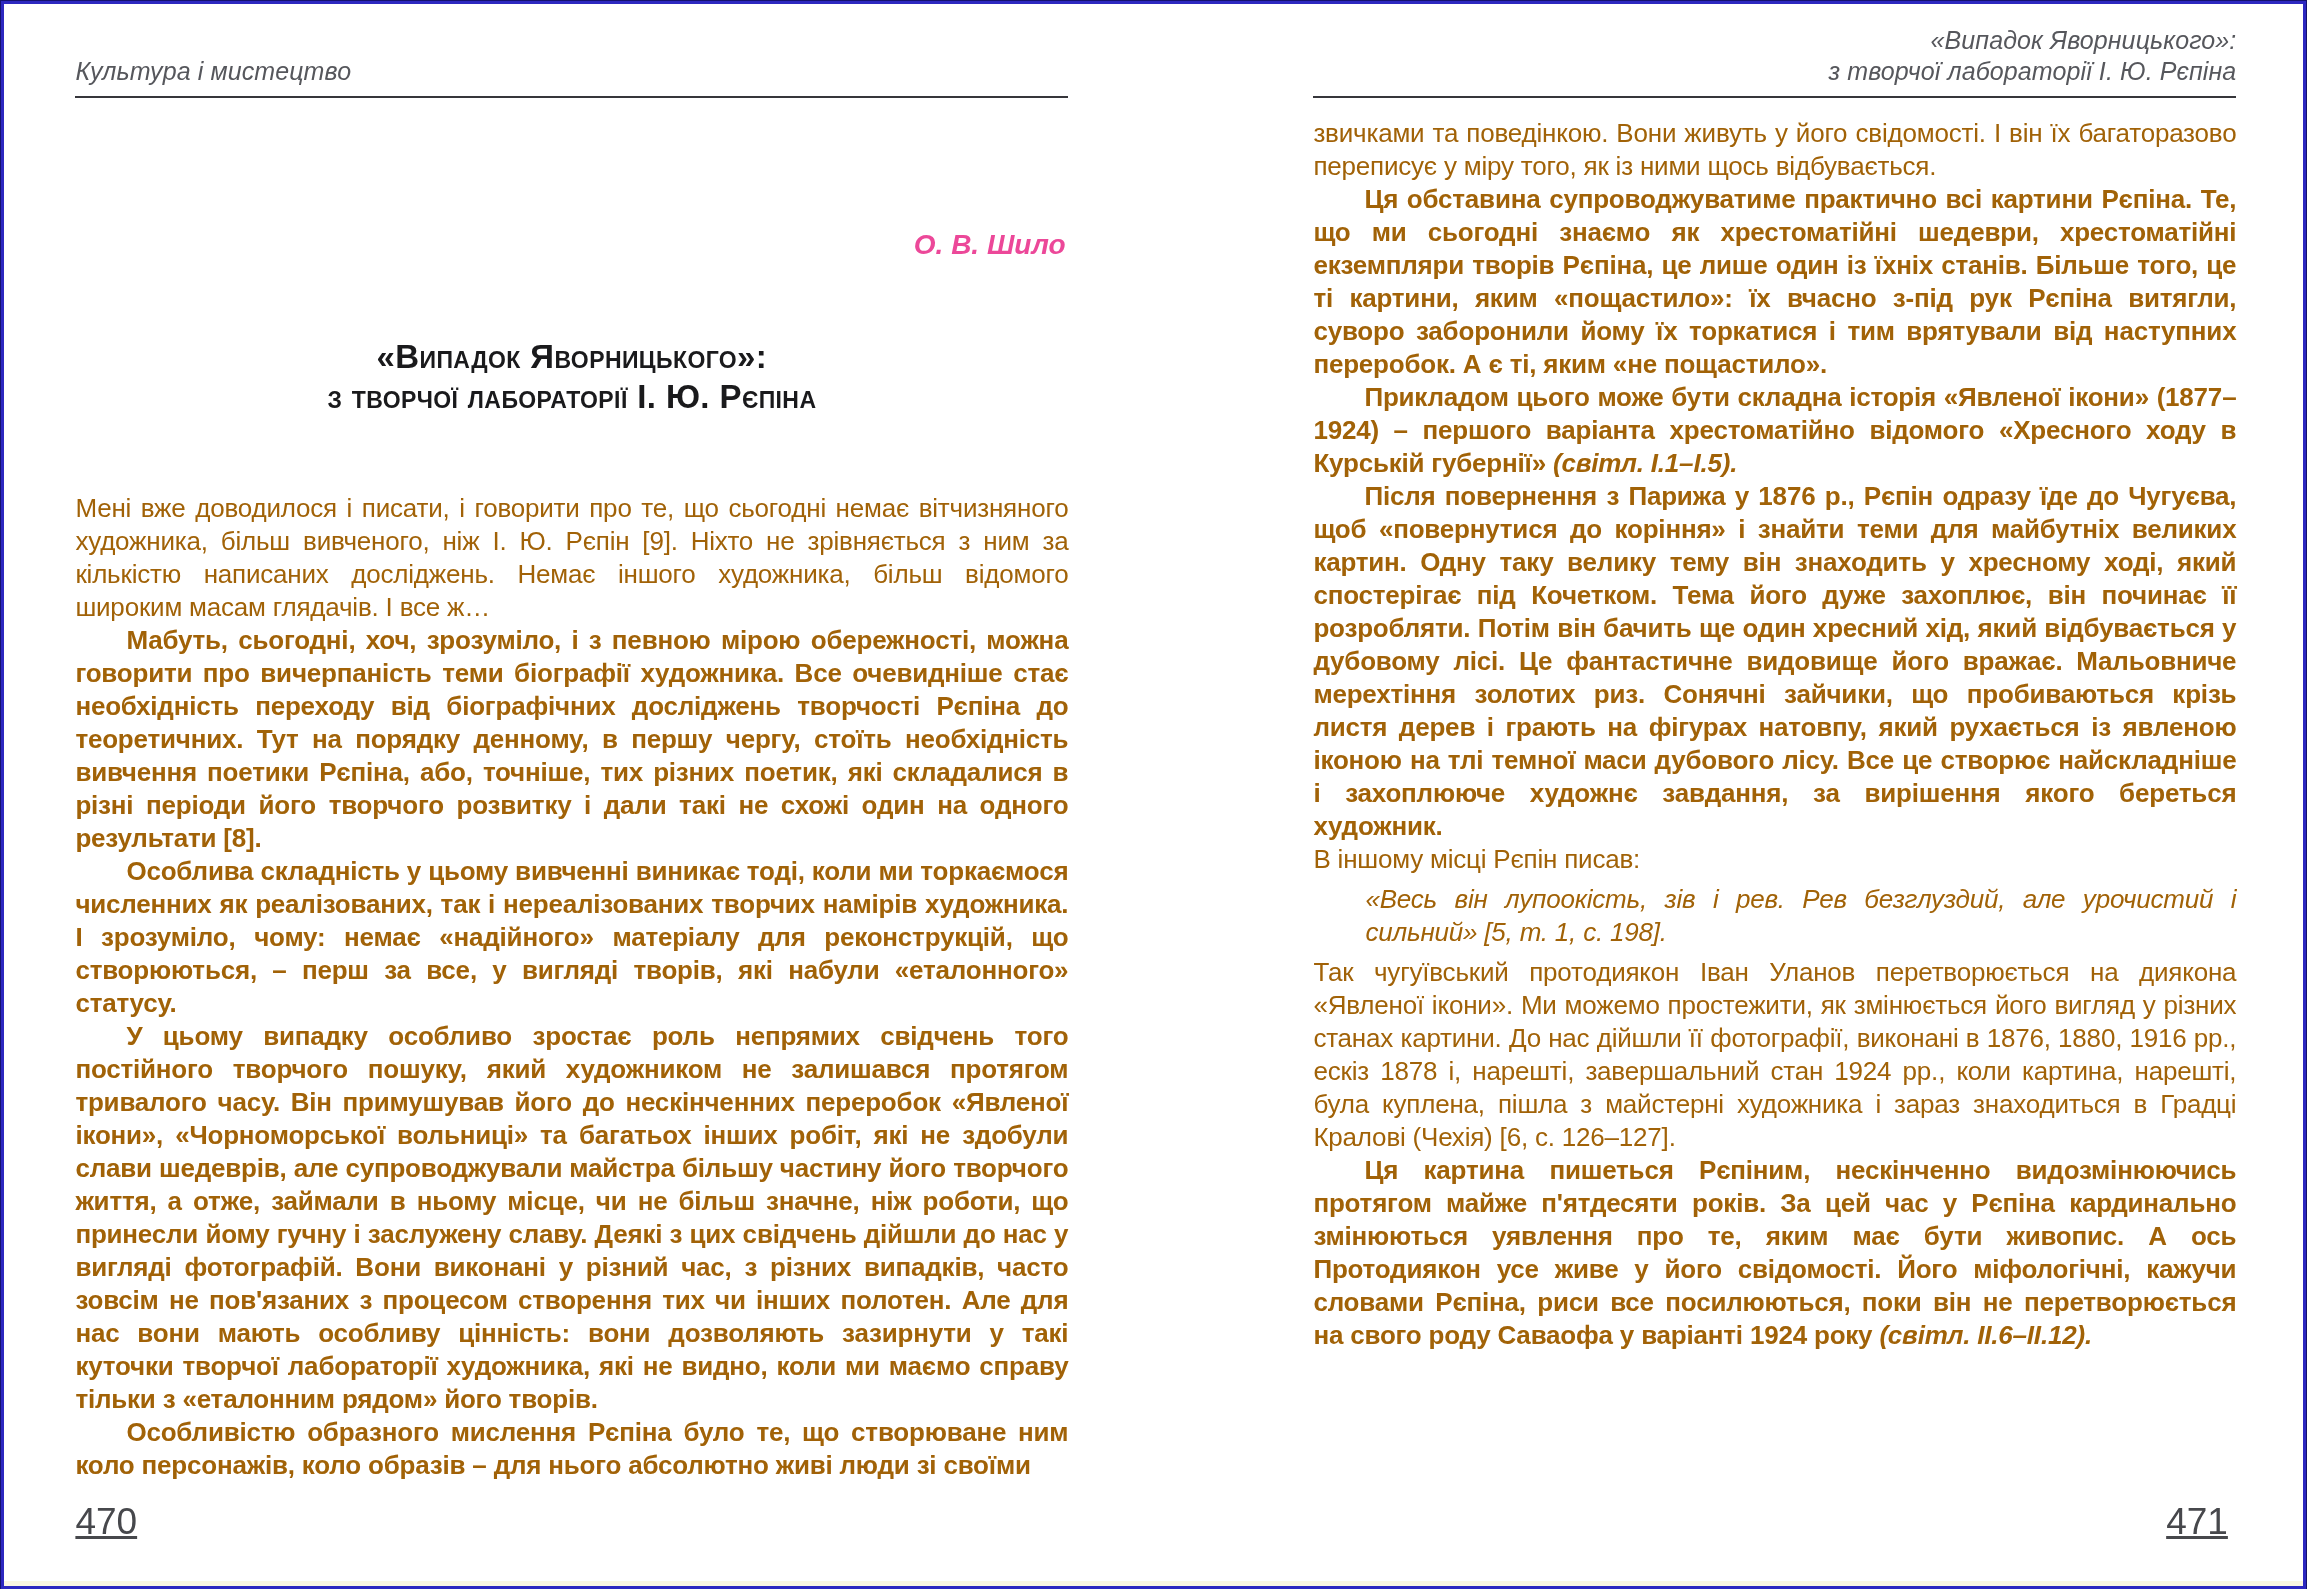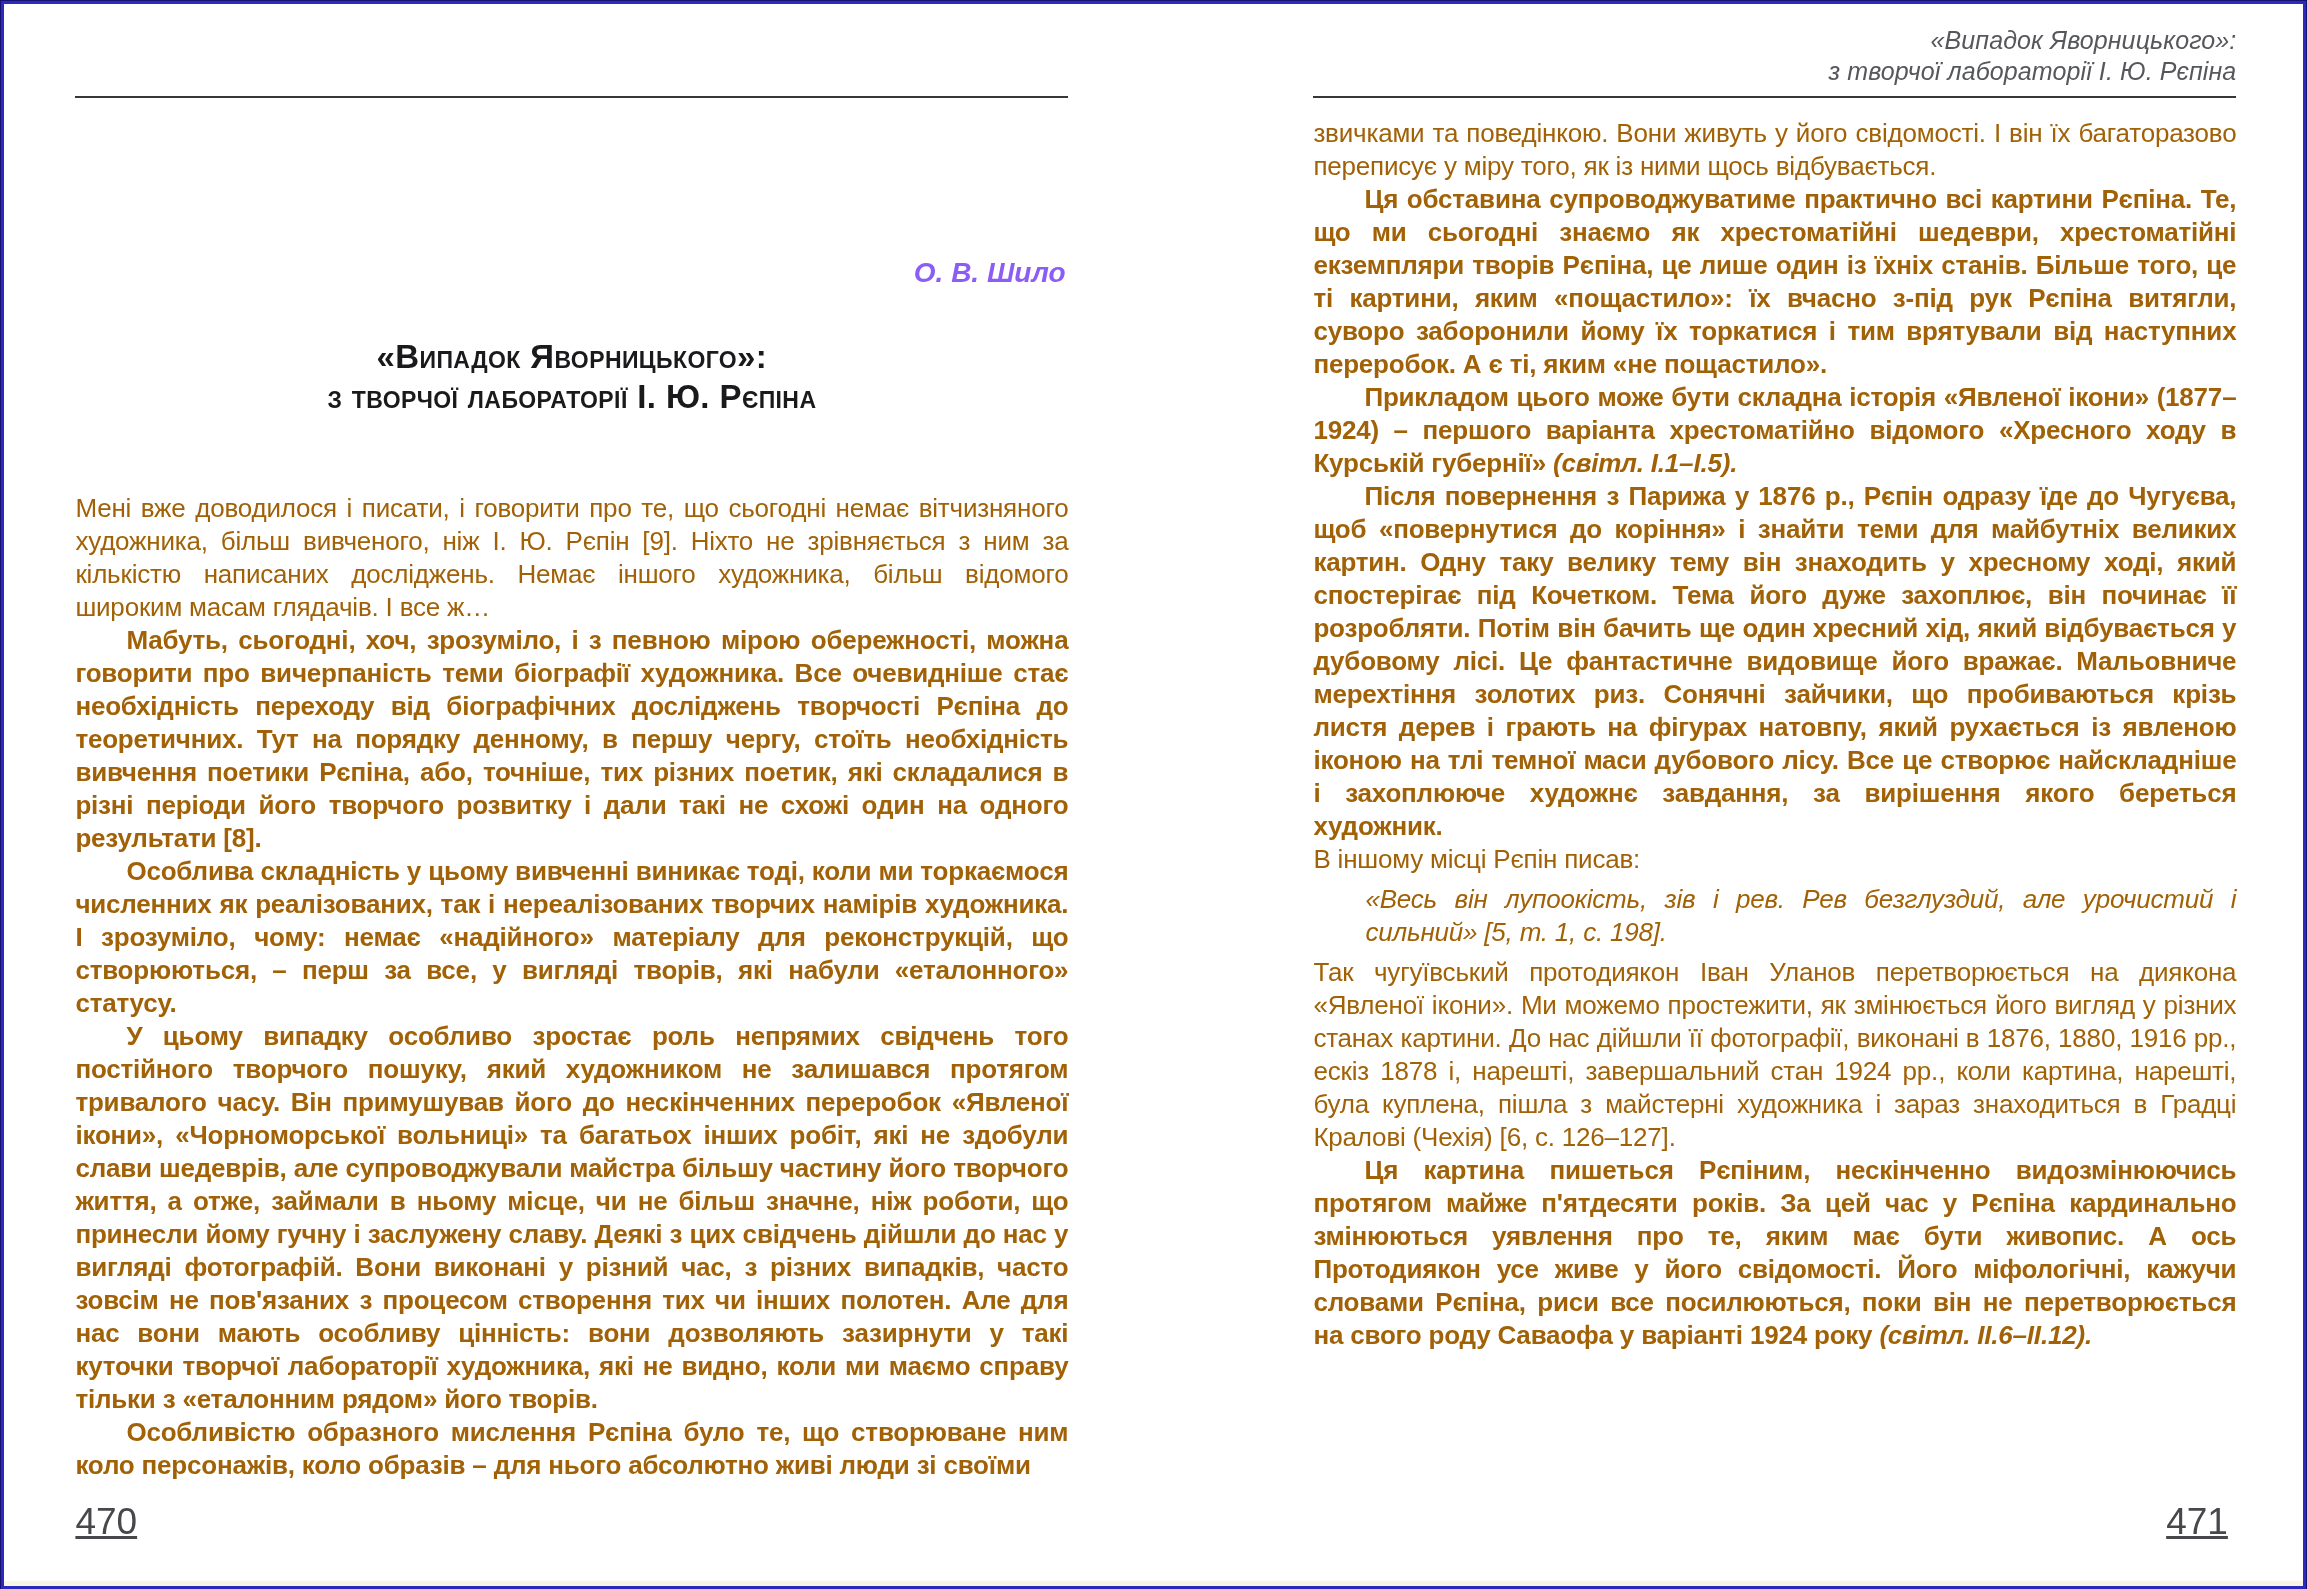--- a/index.html
+++ b/index.html
@@ -34,22 +34,21 @@
   #page-left .running-header { top: 52px; text-align: left; }
   #page-right .running-header { top: 21px; text-align: right; }
   .header-rule {
     position: absolute; top: 92px; left: 0; right: 0; height: 2.1px;
     background: #36363b;
   }
 
   .author {
     position: absolute; top: 225px; right: 2.8px;
     font-size: 28px; font-weight: bold; font-style: italic;
-    color: #8b5cf6;
-    margin-top: 28px;
+    color: #ec4899;
   }
   .article-title {
     position: absolute; top: 333px; left: 0; right: 0;
     text-align: center;
     font-size: 33px; line-height: 40px;
     font-weight: bold;
     font-variant: small-caps;
     letter-spacing: 0.4px;
     color: #1a1a1c;
   }
@@ -79,20 +78,21 @@
   #page-left .page-number { left: 0; }
   #page-right .page-number { right: 8.5px; }
 </style>
 </head>
 <body>
 
 <div id="canvas">
   <div id="frame-inner">
 
     <div class="page" id="page-left">
+      <div class="running-header">Культура і мистецтво</div>
       <div class="header-rule"></div>
       <div class="author">О. В. Шило</div>
       <div class="article-title">
         <div>«Випадок Яворницького»:</div>
         <div>з творчої лабораторії І. Ю. Рєпіна</div>
       </div>
       <div class="body-col">
           <p class="para noindent"><span>Мені вже доводилося і писати, і говорити про те, що сьогодні немає вітчизняного художника, більш вивченого, ніж І. Ю. Рєпін [9]. Ніхто не зрівняється з ним за кількістю написаних досліджень. Немає іншого художника, більш відомого широким масам глядачів. І все ж…</span></p>
           <p class="para indent"><span>Мабуть, сьогодні, хоч, зрозуміло, і з певною мірою обережності, можна говорити про вичерпаність теми біографії художника. Все очевидніше стає необхідність переходу від біографічних досліджень творчості Рєпіна до теоретичних. Тут на порядку денному, в першу чергу, стоїть необхідність вивчення поетики Рєпіна, або, точніше, тих різних поетик, які складалися в різні періоди його творчого розвитку і дали такі не схожі один на одного результати [8].</span></p>
           <p class="para indent"><span>Особлива складність у цьому вивченні виникає тоді, коли ми торкаємося численних як реалізованих, так і нереалізованих творчих намірів художника. І зрозуміло, чому: немає «надійного» матеріалу для реконструкцій, що створюються, – перш за все, у вигляді творів, які набули «еталонного» статусу.</span></p>

